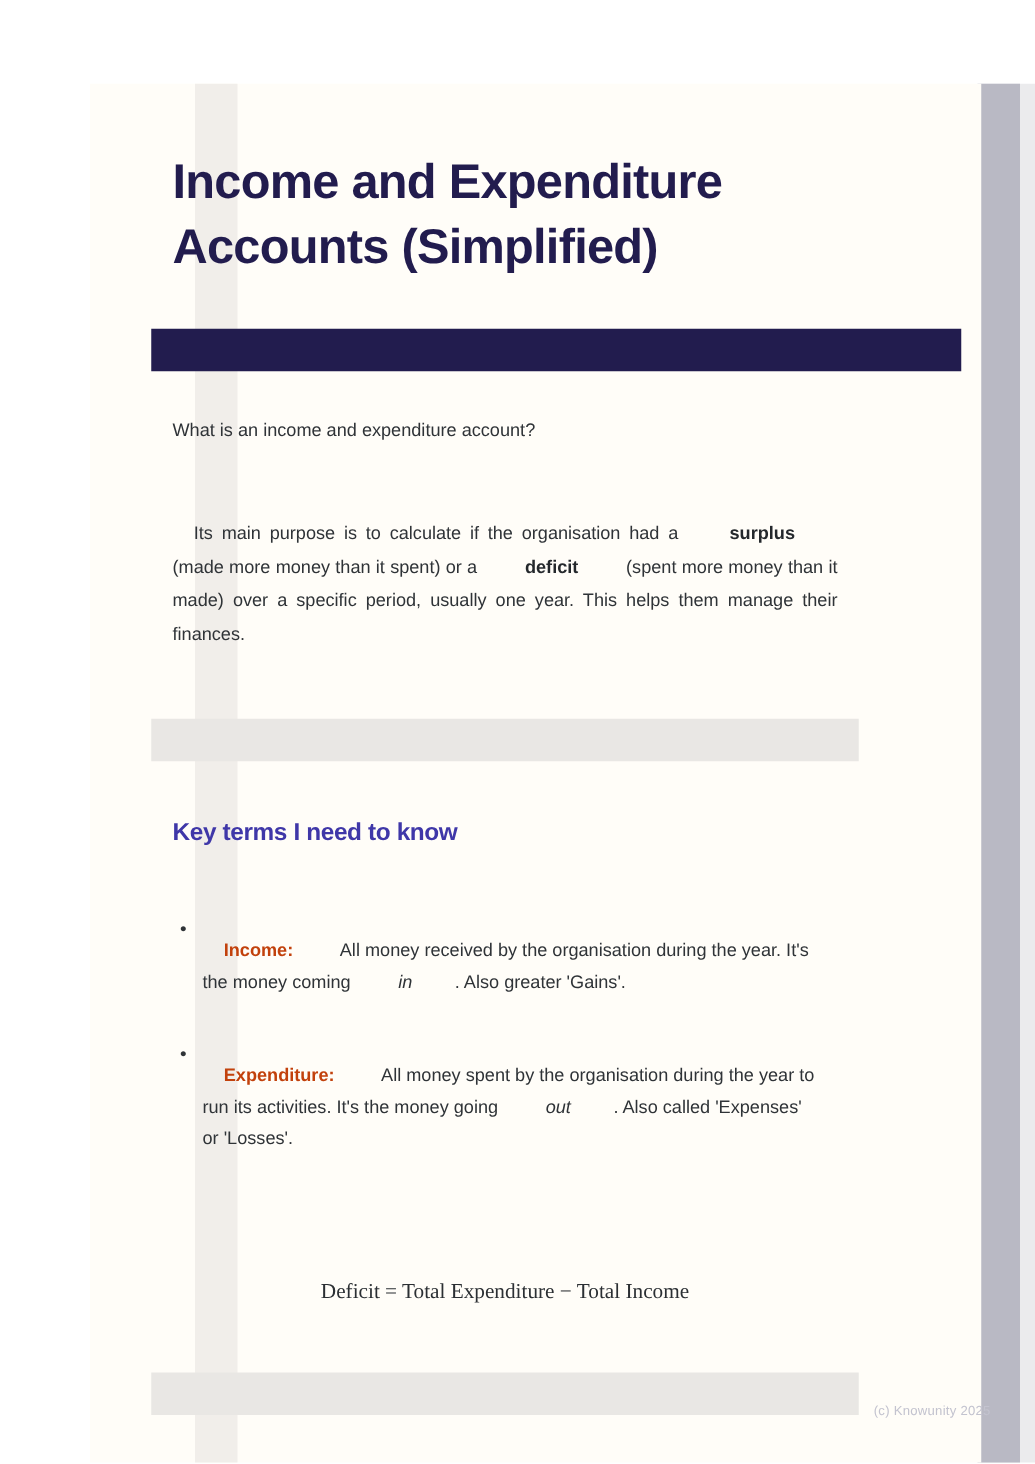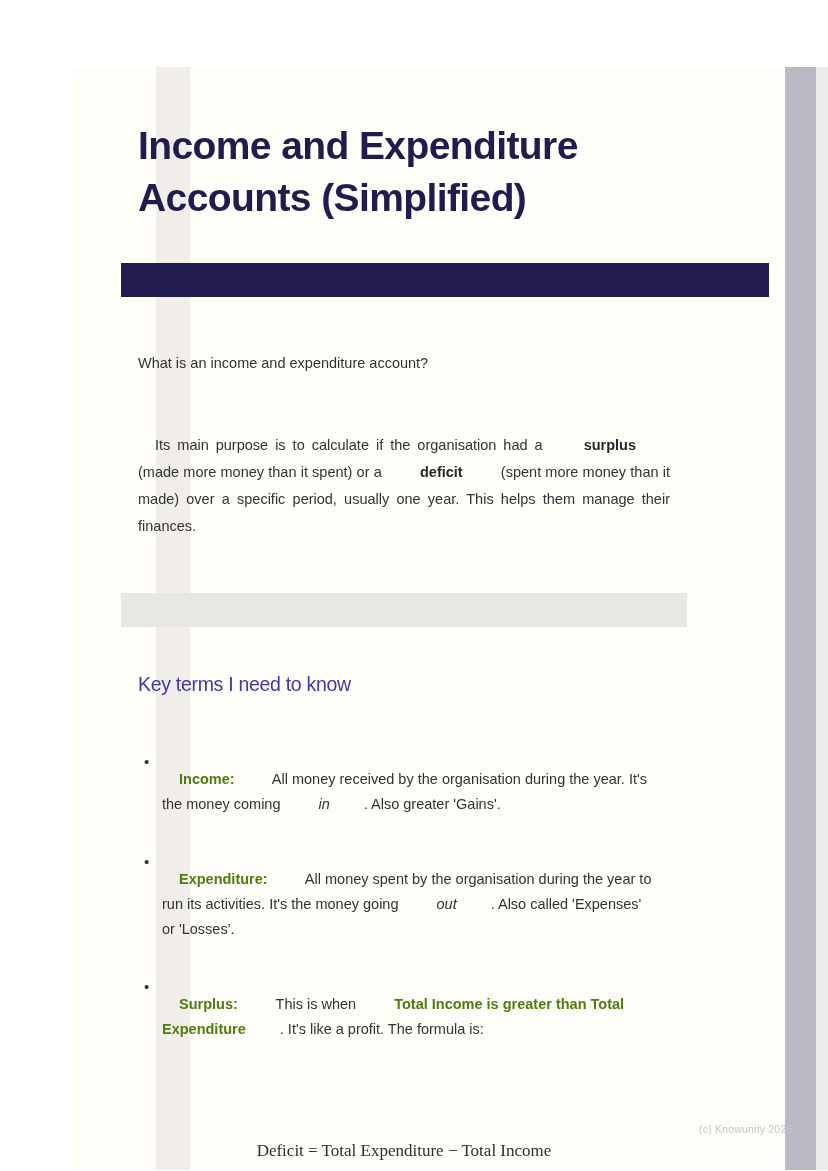--- a/index.html
+++ b/index.html
@@ -76,21 +76,21 @@
   }
 
   .title-bar {
     margin-top: 22px;
     width: 648px;
     height: 4px;
     background: #221c4e;
   }
 
   .lead-q {
-    margin-top: 38px;
+    margin-top: 20px;
     font-size: 14.5px;
     line-height: 22px;
     color: #2f3337;
   }
 
   p.body {
     margin-top: 24px;
     font-size: 14.5px;
     line-height: 27px;
     color: #2f3337;
@@ -105,21 +105,21 @@
     height: 1px;
     background: #e9e7e4;
     margin: 36px 0 0 0;
     width: 566px;
   }
 
   h2.section {
     color: #3f37a8;
     font-size: 19.5px;
     line-height: 26px;
-    font-weight: normal;
+    font-weight: bold;
     letter-spacing: -0.3px;
     margin-top: 27px;
   }
 
   ul.terms {
     list-style: none;
     margin-top: 19px;
     width: 566px;
   }
   ul.terms > li {
@@ -131,21 +131,21 @@
     margin-bottom: 16px;
   }
   ul.terms > li:before {
     content: "\2022";
     position: absolute;
     left: 6px;
     top: -1px;
     font-size: 15px;
     color: #2f3337;
   }
-  ul.terms > li b { font-weight: bold; color: #4d7c0f; }
+  ul.terms > li b { font-weight: bold; color: #c2410c; }
   ul.terms > li i { font-style: italic; }
 
   .formula {
     font-family: "Liberation Serif", serif;
     font-size: 17px;
     line-height: 24px;
     color: #2b2f33;
     text-align: center;
     width: 566px;
     margin: 30px 0 34px 0;
@@ -191,23 +191,20 @@
       <ul class="terms">
 
         <li>
           <b>Income:</b><span> All money received by the organisation during the year. It's the money coming </span><i>in</i><span>. Also greater 'Gains'.</span>
         </li>
 
         <li>
           <b>Expenditure:</b><span> All money spent by the organisation during the year to run its activities. It's the money going </span><i>out</i><span>. Also called 'Expenses' or 'Losses'.</span>
         </li>
 
-        <li>
-          <b>Surplus:</b><span> This is when </span><b>Total Income is greater than Total Expenditure</b><span>. It's like a profit. The formula is:</span>
-        </li>
       </ul>
 
 
 
       <div class="formula">Deficit = Total Expenditure − Total Income</div>
 
 
       <hr class="rule">
 
       <h2 class="section">How to prepare the normal</h2>

